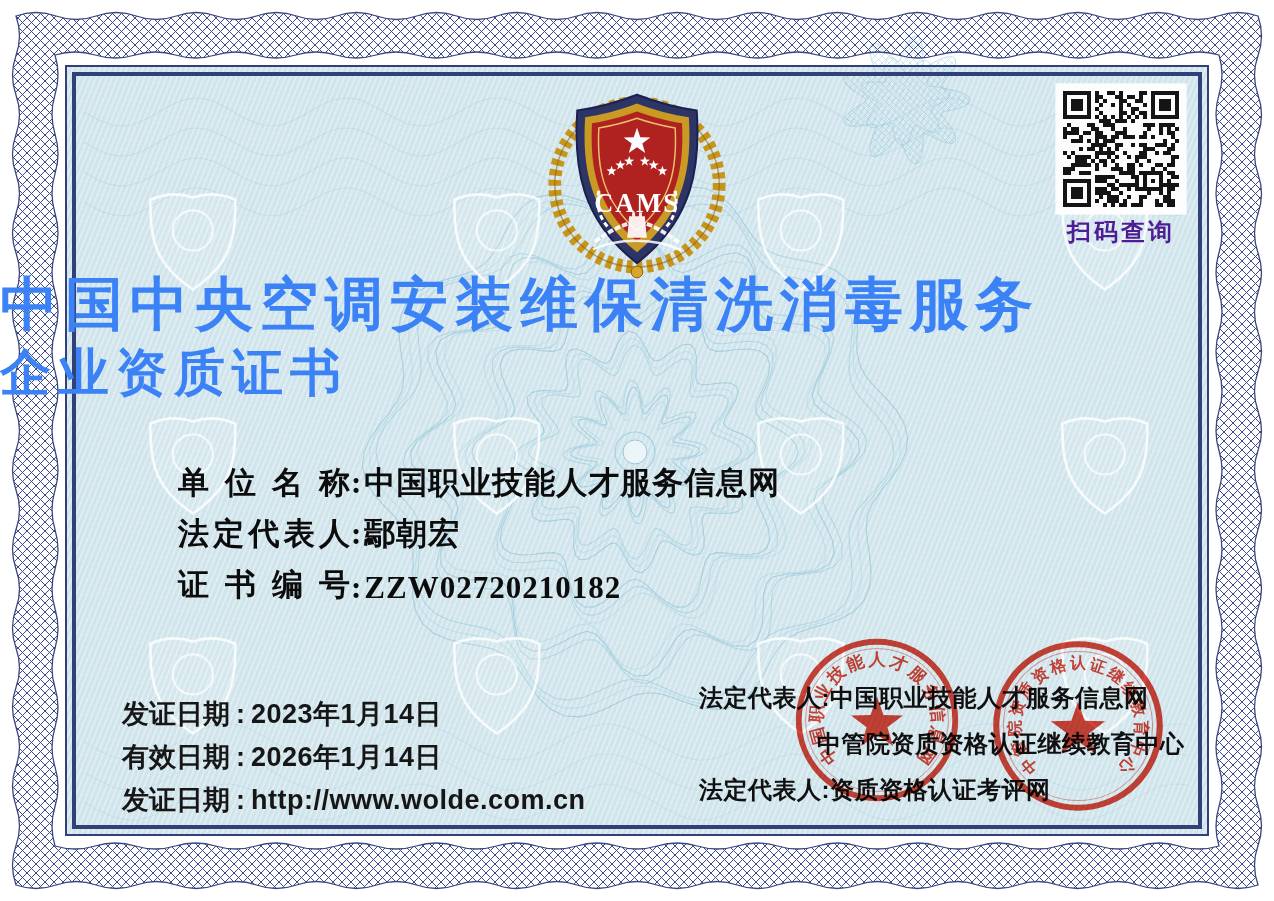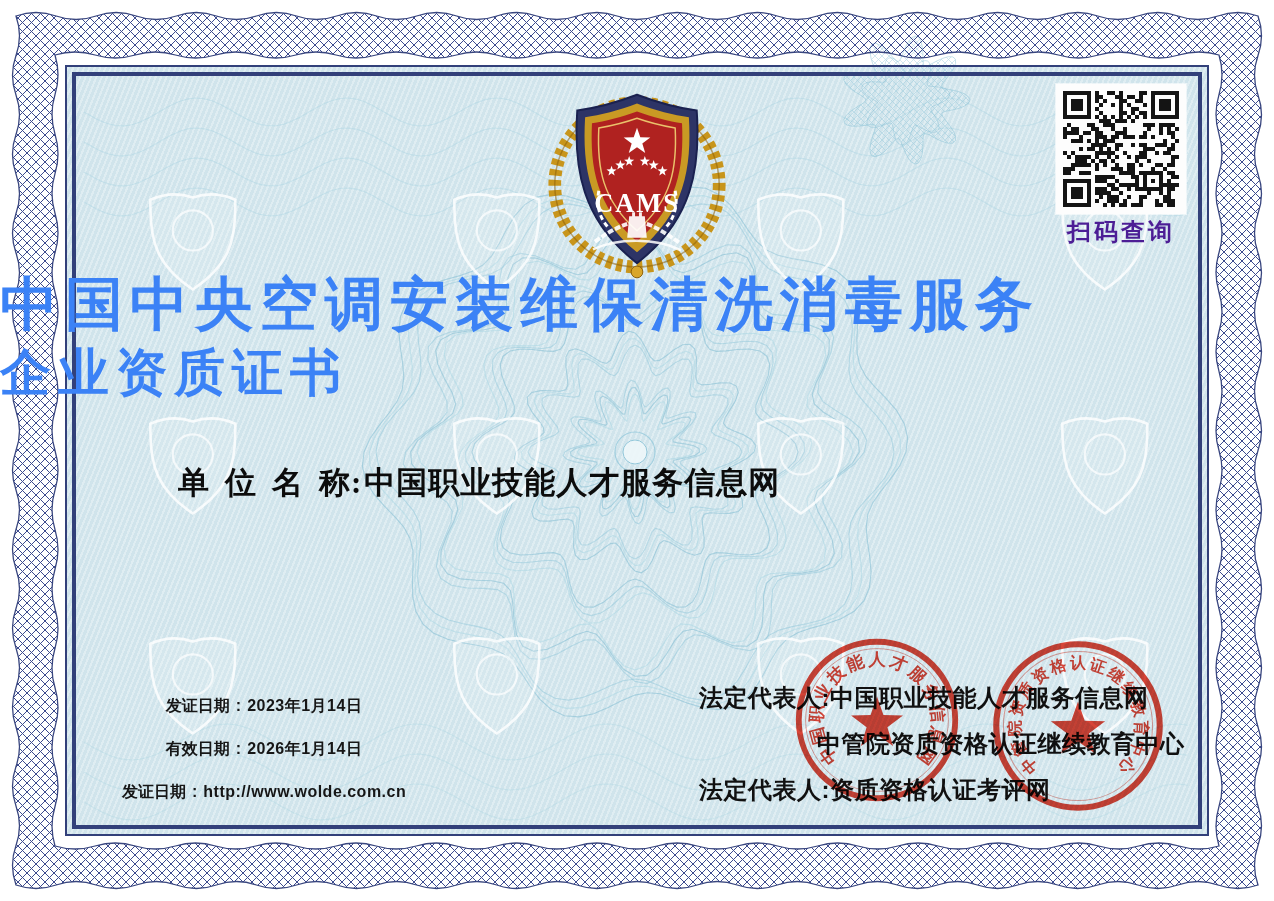--- a/index.html
+++ b/index.html
@@ -17,21 +17,21 @@
   .title{position:absolute;left:0;width:100%;text-align:left;line-height:1.15;
         font-family:"Liberation Serif","DejaVu Serif",serif;font-weight:700;color:#3b82f6;}
   .t1{top:272px;font-size:58px;letter-spacing:7px;}
   .t2{top:344px;font-size:51px;letter-spacing:7px;}
   .fields{position:absolute;left:178px;top:462px;font-family:"Liberation Serif","DejaVu Serif",serif;
         font-weight:700;font-size:31px;color:#0c0c0c;}
   .frow{height:51px;white-space:nowrap;}
   .flabel{display:inline-block;width:172px;text-align:justify;text-align-last:justify;vertical-align:bottom;}
   .fsep{padding:0 3px 0 1px;}
   .fvalue{letter-spacing:1px;}
-  .footer-left{position:absolute;left:122px;top:696px;font-size:16px;color:#161616;text-align:center;}
+  .footer-left{position:absolute;left:122px;top:696px;font-size:27px;color:#161616;}
   .fl-row{height:43px;white-space:nowrap;}
   .fl-label{font-weight:700;}
   .fl-sep{margin:0 6px;font-weight:700;}
   .fl-value{font-weight:600;letter-spacing:.5px;}
   .footer-right{position:absolute;left:699px;top:682px;font-size:24px;font-weight:700;color:#101010;}
   .fr-row{height:46px;white-space:nowrap;letter-spacing:.5px;}
   .fr-indent{padding-left:118px;}
   svg.seal{position:absolute;mix-blend-mode:multiply;opacity:.92;}
   .seal-issuer{left:789px;top:630px;width:176px;height:180px;}
   .seal-edu{left:986px;top:632px;width:184px;height:188px;}
@@ -576,20 +576,26 @@
   </div>
   <div class="qr-caption">扫码查询</div>
 
   <div class="title t1">中国中央空调安装维保清洗消毒服务</div>
   <div class="title t2">企业资质证书</div>
 
   <div class="fields">
     <div class="frow">
       <span class="flabel">单 位 名 称</span><span class="fsep">:</span><span class="fvalue">中国职业技能人才服务信息网</span>
     </div>
+    <div class="frow">
+      <span class="flabel">法定代表人</span><span class="fsep">:</span><span class="fvalue">鄢朝宏</span>
+    </div>
+    <div class="frow">
+      <span class="flabel">证 书 编 号</span><span class="fsep">:</span><span class="fvalue">ZZW02720210182</span>
+    </div>
   </div>
 
   <div class="footer-left">
     <div class="fl-row">
       <span class="fl-label">发证日期</span><span class="fl-sep">:</span><span class="fl-value">2023年1月14日</span>
     </div>
     <div class="fl-row">
       <span class="fl-label">有效日期</span><span class="fl-sep">:</span><span class="fl-value">2026年1月14日</span>
     </div>
     <div class="fl-row">

